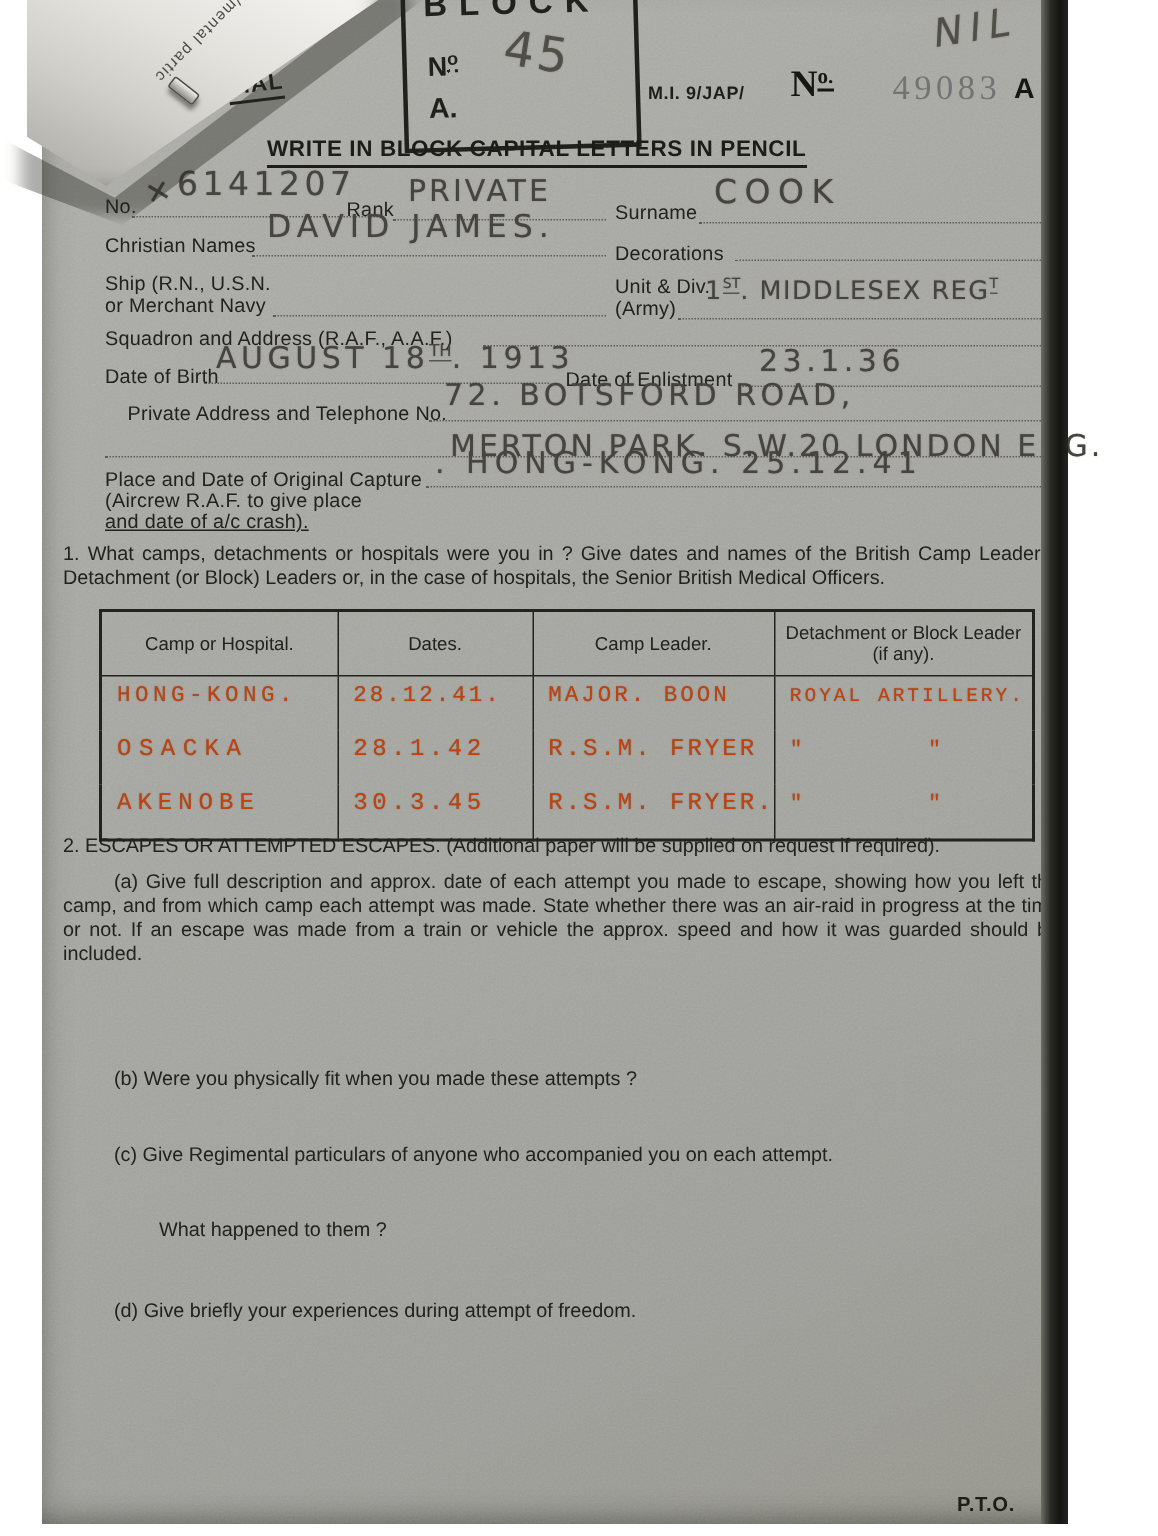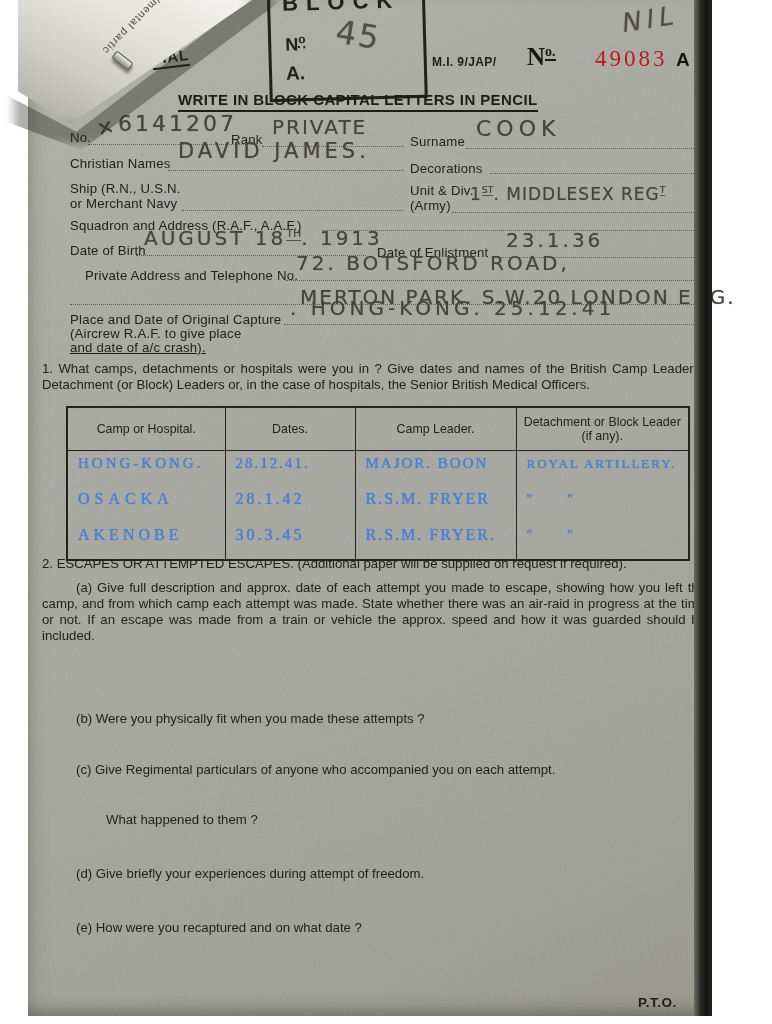--- a/index.html
+++ b/index.html
@@ -22,21 +22,21 @@
   .stamp{position:absolute;z-index:2;left:268px;top:-30px;width:152px;height:124px;
       border:3px solid #21211c;transform:rotate(-1.6deg);}
   .stamp .w{position:absolute;left:12px;top:16px;font-size:22px;font-weight:bold;letter-spacing:8px;color:#21211c;}
   .stamp .n{position:absolute;left:14px;top:58px;font-size:18px;font-weight:bold;color:#21211c;}
   .stamp .n .ord{font-size:12px;vertical-align:super;border-bottom:2px dotted #21211c;}
   .stamp .a{position:absolute;left:14px;top:88px;font-size:19px;font-weight:bold;color:#21211c;}
   .pencil{font-family:"DejaVu Sans",sans-serif;color:rgba(72,70,64,.85);text-shadow:0 0 1px rgba(72,70,64,.5);}
   .mi9{position:absolute;z-index:2;left:432px;top:55px;font-size:12px;font-weight:bold;color:#1d1d1a;letter-spacing:.4px;}
   .refno{position:absolute;z-index:2;left:527px;top:43px;font-family:"Liberation Serif",serif;font-size:25px;font-weight:bold;color:#161613;}
   .refno .ord{font-size:14px;vertical-align:super;border-bottom:2px solid #161613;}
-  .refnum{position:absolute;z-index:2;left:595px;top:46px;font-family:"Liberation Serif",serif;font-size:23px;color:#b91c1c;letter-spacing:3px;}
+  .refnum{position:absolute;z-index:2;left:595px;top:46px;font-family:"Liberation Serif",serif;font-size:23px;color:#737373;letter-spacing:3px;}
   .refsuf{position:absolute;z-index:2;left:676px;top:49px;font-size:19px;font-weight:bold;color:#161613;}
   .nil{position:absolute;z-index:2;left:622px;top:4px;font-size:26px;letter-spacing:5px;
        transform:rotate(-9deg) skewX(-12deg);}
   .tial{position:absolute;z-index:2;left:152px;top:48px;font-size:15px;font-weight:bold;color:#21211c;
        border-bottom:2px solid #21211c;transform:rotate(-7deg);padding-bottom:1px;letter-spacing:1px;}
   .fold-drop{position:absolute;z-index:3;left:14px;top:-8px;width:260px;height:152px;
        clip-path:polygon(98% -5%,24% 92%,-5% 66%,-5% 84%,26% 104%,104% 4%);
        background:rgba(38,38,32,.38);filter:blur(5px);}
   .fold{position:absolute;z-index:4;left:18px;top:-4px;width:240px;height:136px;
        clip-path:polygon(0 0,100% 0,22% 94%,0 70%);
@@ -47,21 +47,21 @@
   .staple{position:absolute;z-index:5;left:112px;top:56px;width:19px;height:7px;border-radius:2px;
        background:linear-gradient(#efefeb,#8f8f89);border:1.4px solid #4f4e49;transform:rotate(38deg);
        box-shadow:2px 3px 3px rgba(35,35,30,.5);}
   table.camps{position:absolute;z-index:2;left:66px;top:406px;width:624px;border-collapse:collapse;
        table-layout:fixed;border:2.6px solid #23231e;}
   table.camps th{border-bottom:1.7px solid #23231e;font-size:12.4px;font-weight:normal;color:#21211e;
        text-align:center;vertical-align:middle;height:38px;padding:2px 6px;line-height:14px;margin-top:22px;}
   table.camps th,table.camps td{border-right:1.7px solid #23231e;}
   table.camps th:last-child,table.camps td:last-child{border-right:none;}
   table.camps td{height:33px;vertical-align:top;padding:3px 6px 0 10px;}
-  .thw{font-family:Liberation Serif, serif;color:#3b82f6;text-shadow:0 0 .8px rgba(70,68,62,.6);white-space:pre;}
+  .thw{font-family:Liberation Mono, monospace;color:#c2410c;text-shadow:0 0 .8px rgba(70,68,62,.6);white-space:pre;}
   .pto{position:absolute;z-index:2;left:638px;top:995px;font-size:13.5px;font-weight:bold;color:#1d1d1a;letter-spacing:.5px;}
 </style>
 </head>
 <body>
 
 <div class="page">
   <div class="paper"></div>
 
   <svg class="grain" width="684" height="1016">
     <filter id="g">
@@ -178,18 +178,17 @@
       </tr>
     </tbody>
   </table>
 
   <div class="para" style="left:42px;top:556px;width:662px;">2.   ESCAPES OR ATTEMPTED ESCAPES.   (Additional paper will be supplied on request if required).</div>
   <div class="para" style="left:42px;top:580px;width:664px;text-indent:34px;">(a)   Give full description and approx. date of each attempt you made to escape, showing how you left the camp,  and from which camp each attempt was made.   State whether there was an air-raid in progress at the time or not.   If an escape was made from a train or vehicle the approx. speed and how it was guarded should be included.</div>
   <div class="para" style="left:76px;top:711px;width:600px;">(b)   Were you physically fit when you made these attempts ?</div>
   <div class="para" style="left:76px;top:762px;width:620px;">(c)   Give Regimental particulars of anyone who accompanied you on each attempt.</div>
   <div class="para" style="left:106px;top:812px;width:400px;">What happened to them ?</div>
   <div class="para" style="left:76px;top:866px;width:620px;">(d)   Give briefly your experiences during attempt of freedom.</div>
-  <div class="para" style="left:76px;top:920px;width:600px;">(e)   How were you recaptured and on what date ?</div>
 
   <span class="pto">P.T.O.</span>
 
   <div class="right-edge"></div>
 </div>
 
 </body></html>

